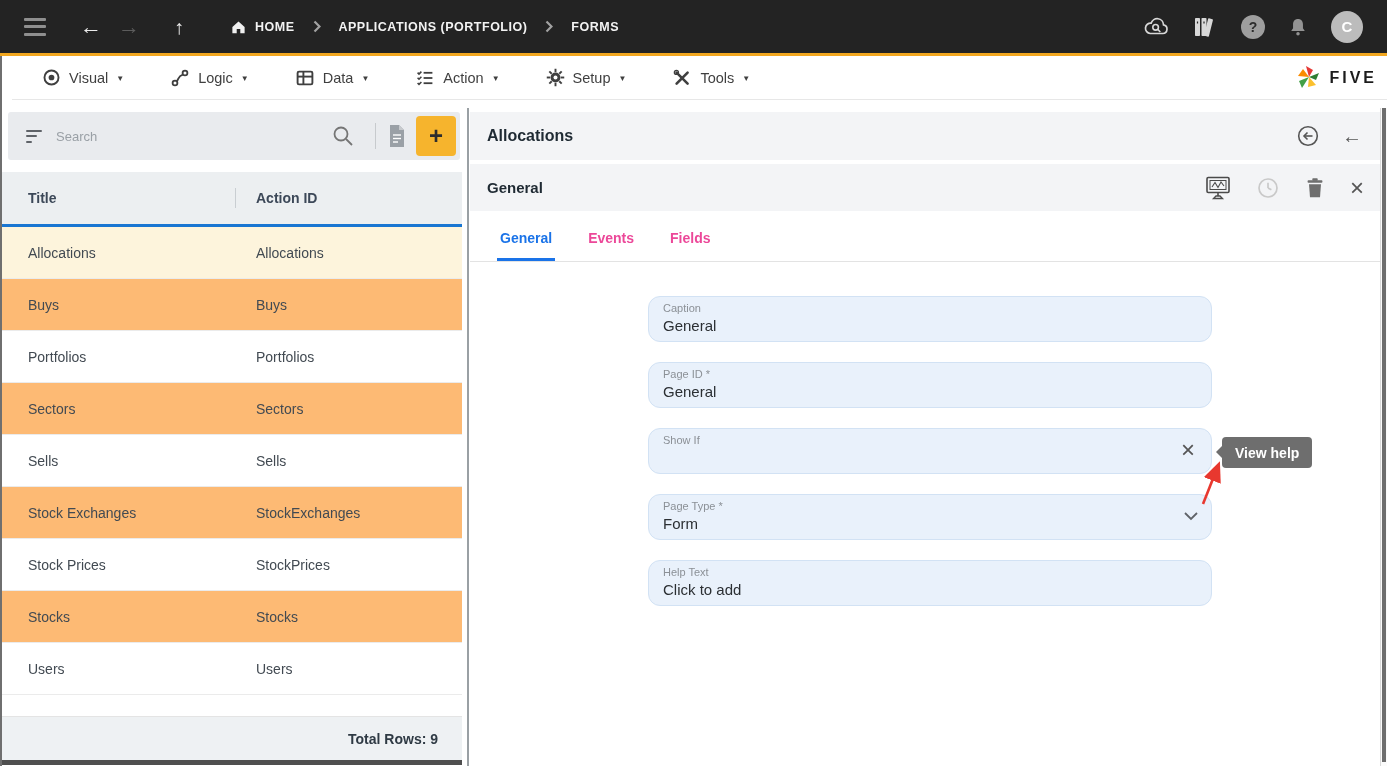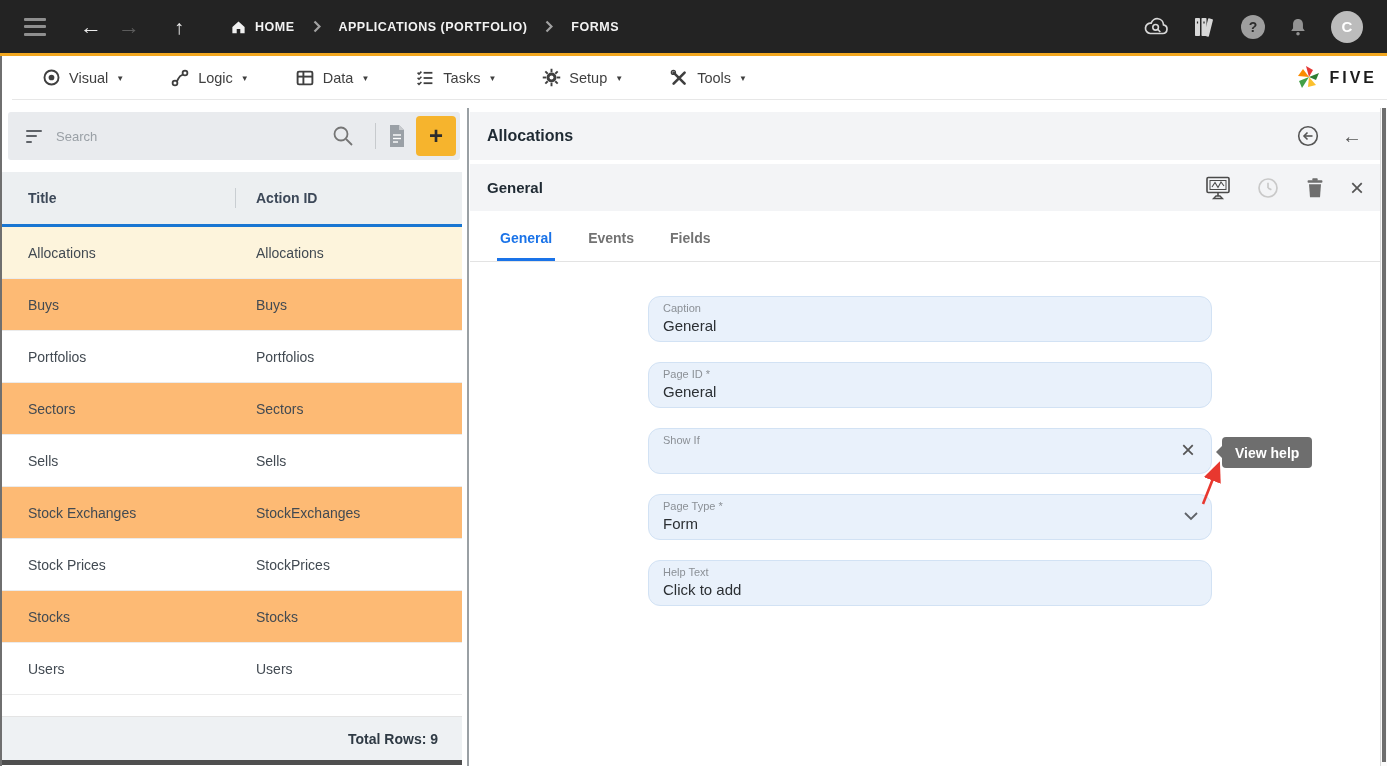--- a/index.html
+++ b/index.html
@@ -75,21 +75,21 @@
   .titlebar-text { margin-left:17px; font-size:16px; font-weight:bold; color:#1f2a33; }
   .titlebar-icons { margin-left:auto; display:flex; align-items:center; gap:22px; padding-right:18px; }
   .icon-btn { cursor:pointer; display:flex; align-items:center; justify-content:center; }
   .arrow-glyph { font-size:20px; color:#555; line-height:1; }
   .sectionbar { position:absolute; left:0; top:56px; width:910px; height:47px; background:#f3f4f6; display:flex; align-items:center; }
   .sectionbar-text { margin-left:17px; font-size:15px; font-weight:bold; color:#1f2a33; }
   .sectionbar-icons { margin-left:auto; display:flex; align-items:center; gap:24px; padding-right:16px; }
   .close-glyph { font-size:24px; color:#555; line-height:1; }
 
   .tabsrow { position:absolute; left:0; top:103px; width:910px; height:51px; background:#fff; border-bottom:1px solid #e3e3e3; display:flex; align-items:flex-end; padding-left:27px; }
-  .tab { font-size:14px; font-weight:bold; color:#737373; padding:0 3px 15px 3px; margin-right:30px; cursor:pointer; }
+  .tab { font-size:14px; font-weight:bold; color:#ec4899; padding:0 3px 15px 3px; margin-right:30px; cursor:pointer; }
   .tab.active { color:#1a73e8; border-bottom:3px solid #1a73e8; padding-bottom:12px; }
 
   .form-area { position:absolute; left:178px; top:188px; width:564px; }
   .field { position:relative; width:564px; height:46px; background:#E9F1FB; border:1px solid #d2e2f4; border-radius:12px; margin-bottom:20px; padding:5px 14px; cursor:text; }
   .field-label { display:block; font-size:11px; color:#8b9096; line-height:13px; }
   .field-value { display:block; font-size:15px; color:#2b2f33; line-height:20px; margin-top:1px; min-height:20px; }
   .field-clear { position:absolute; right:16px; top:9px; font-size:24px; color:#555; cursor:pointer; line-height:1; }
   .field-chevron { position:absolute; right:12px; top:16px; cursor:pointer; display:flex; }
 
   
@@ -199,21 +199,21 @@
       <span style="display:flex;">
         <svg width="20" height="20" viewBox="0 0 20 20">
           <path d="M2.6 4.6 l1.4 1.4 L6.4 3.6" fill="none" stroke="#3f3f3f" stroke-width="1.6"></path>
             <line x1="8.6" y1="4.8" x2="17.4" y2="4.8" stroke="#3f3f3f" stroke-width="1.8"></line>
           <path d="M2.6 9.8 l1.4 1.4 L6.4 8.8" fill="none" stroke="#3f3f3f" stroke-width="1.6"></path>
             <line x1="8.6" y1="10" x2="17.4" y2="10" stroke="#3f3f3f" stroke-width="1.8"></line>
           <path d="M2.6 15 l1.4 1.4 L6.4 14" fill="none" stroke="#3f3f3f" stroke-width="1.6"></path>
             <line x1="8.6" y1="15.2" x2="17.4" y2="15.2" stroke="#3f3f3f" stroke-width="1.8"></line>
         </svg>
       </span>
-      <span>Tasks</span>
+      <span>Action</span>
       <span class="menu-caret">▼</span>
     </div>
     <div class="menu-item">
       <span style="display:flex;">
         <svg width="19" height="19" viewBox="0 0 20 20">
           <g fill="#3f3f3f">
             <rect x="9" y="0.8" width="2" height="3.6" transform="rotate(0 10 10)"></rect>
               <rect x="9" y="0.8" width="2" height="3.6" transform="rotate(45 10 10)"></rect>
             <rect x="9" y="0.8" width="2" height="3.6" transform="rotate(90 10 10)"></rect>
               <rect x="9" y="0.8" width="2" height="3.6" transform="rotate(135 10 10)"></rect>

